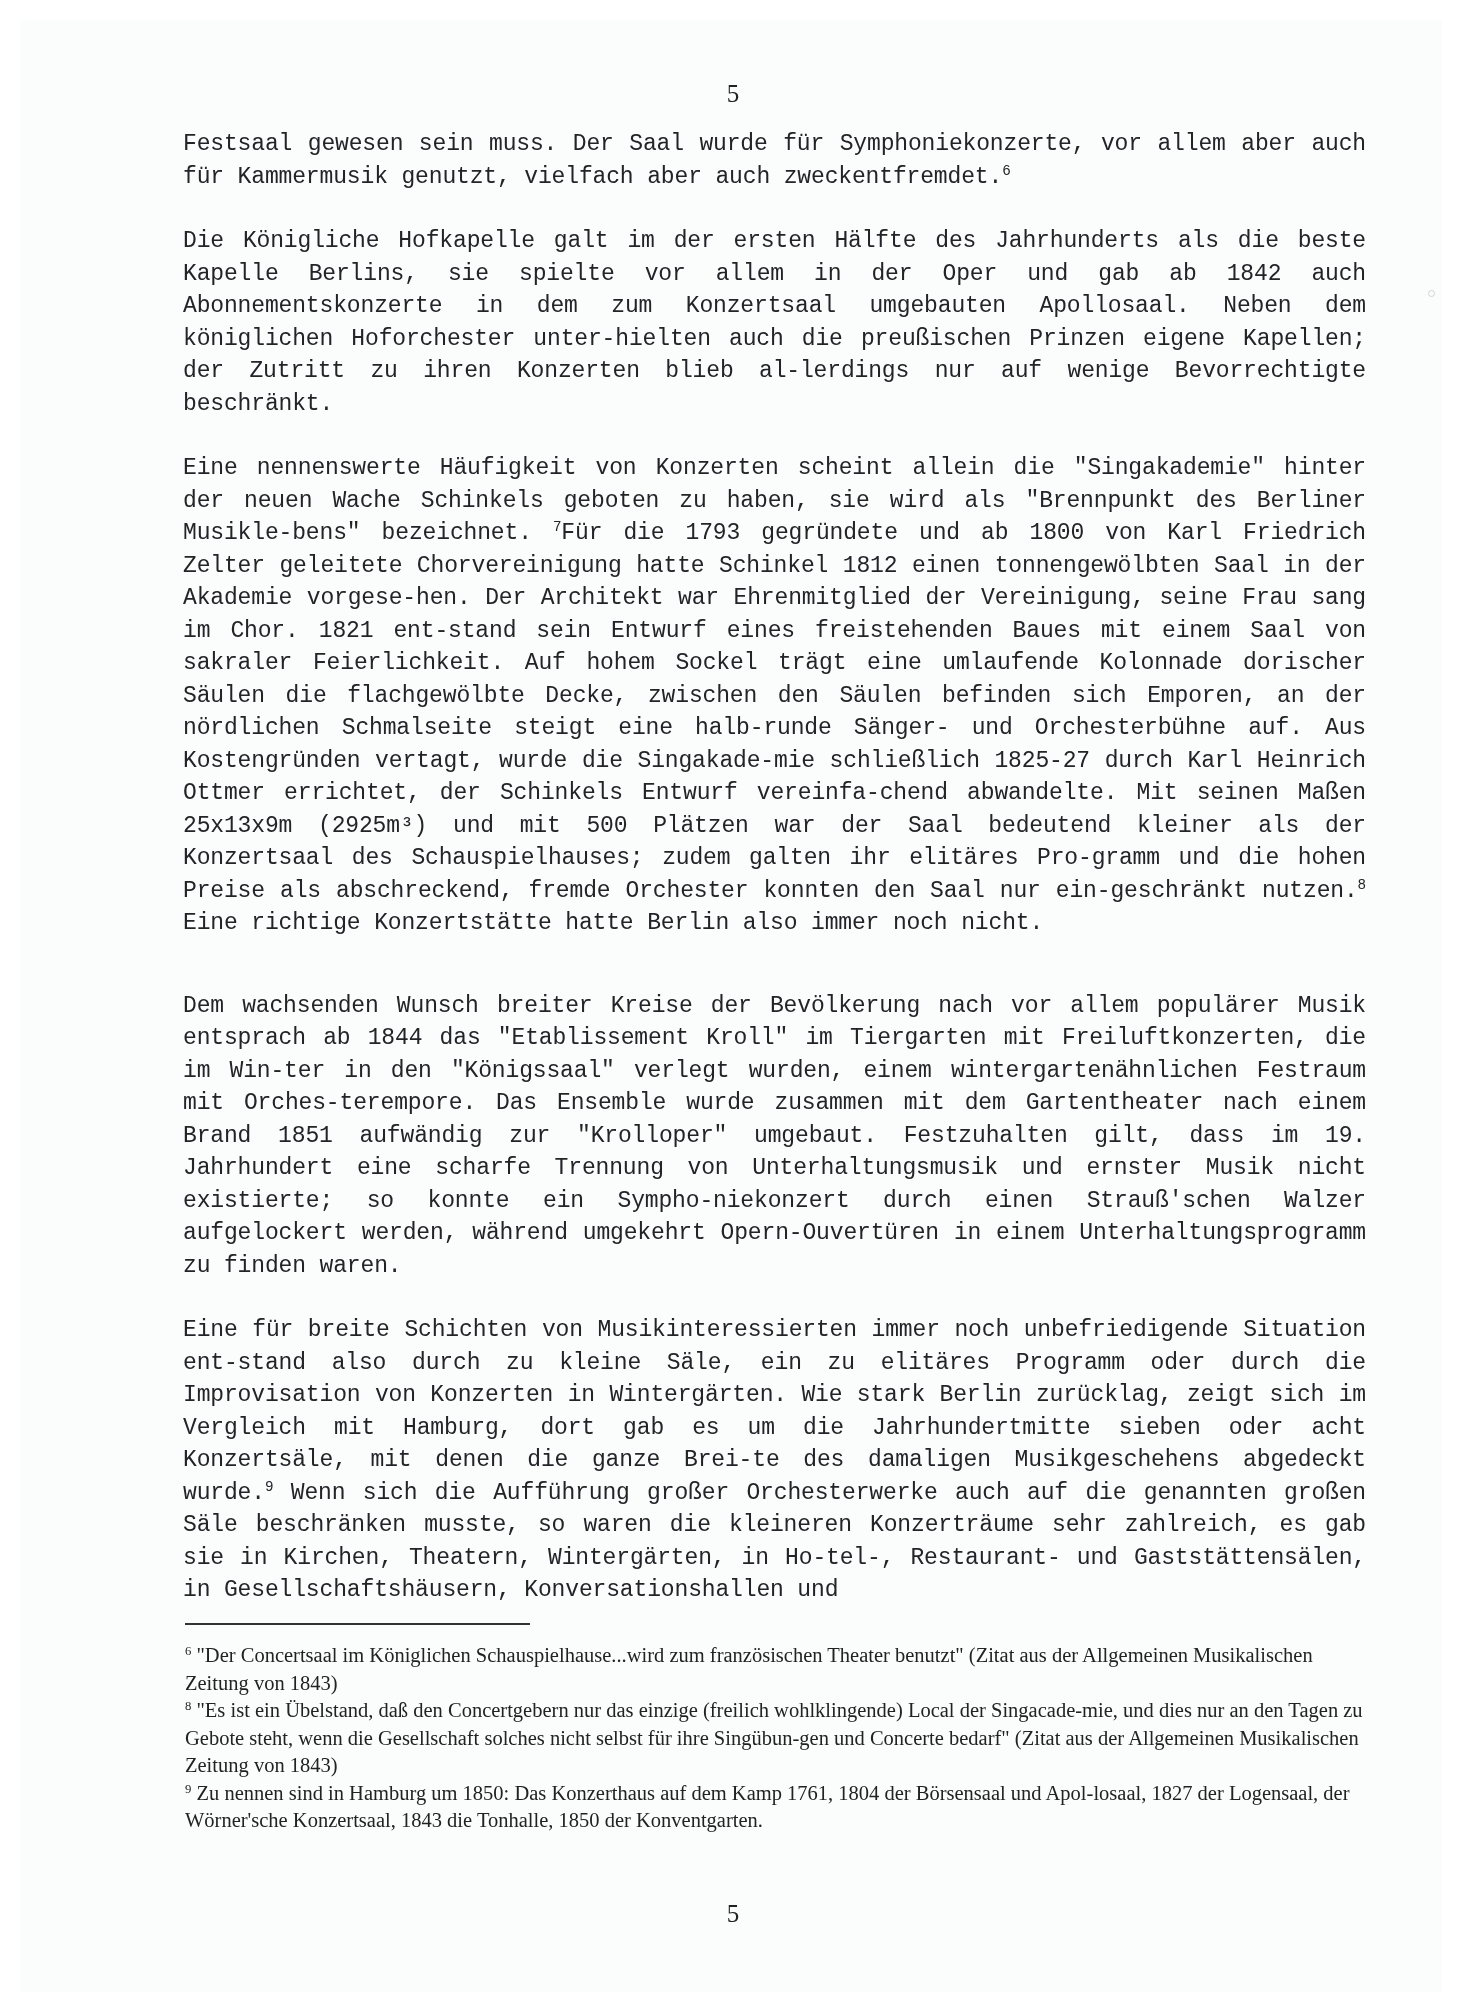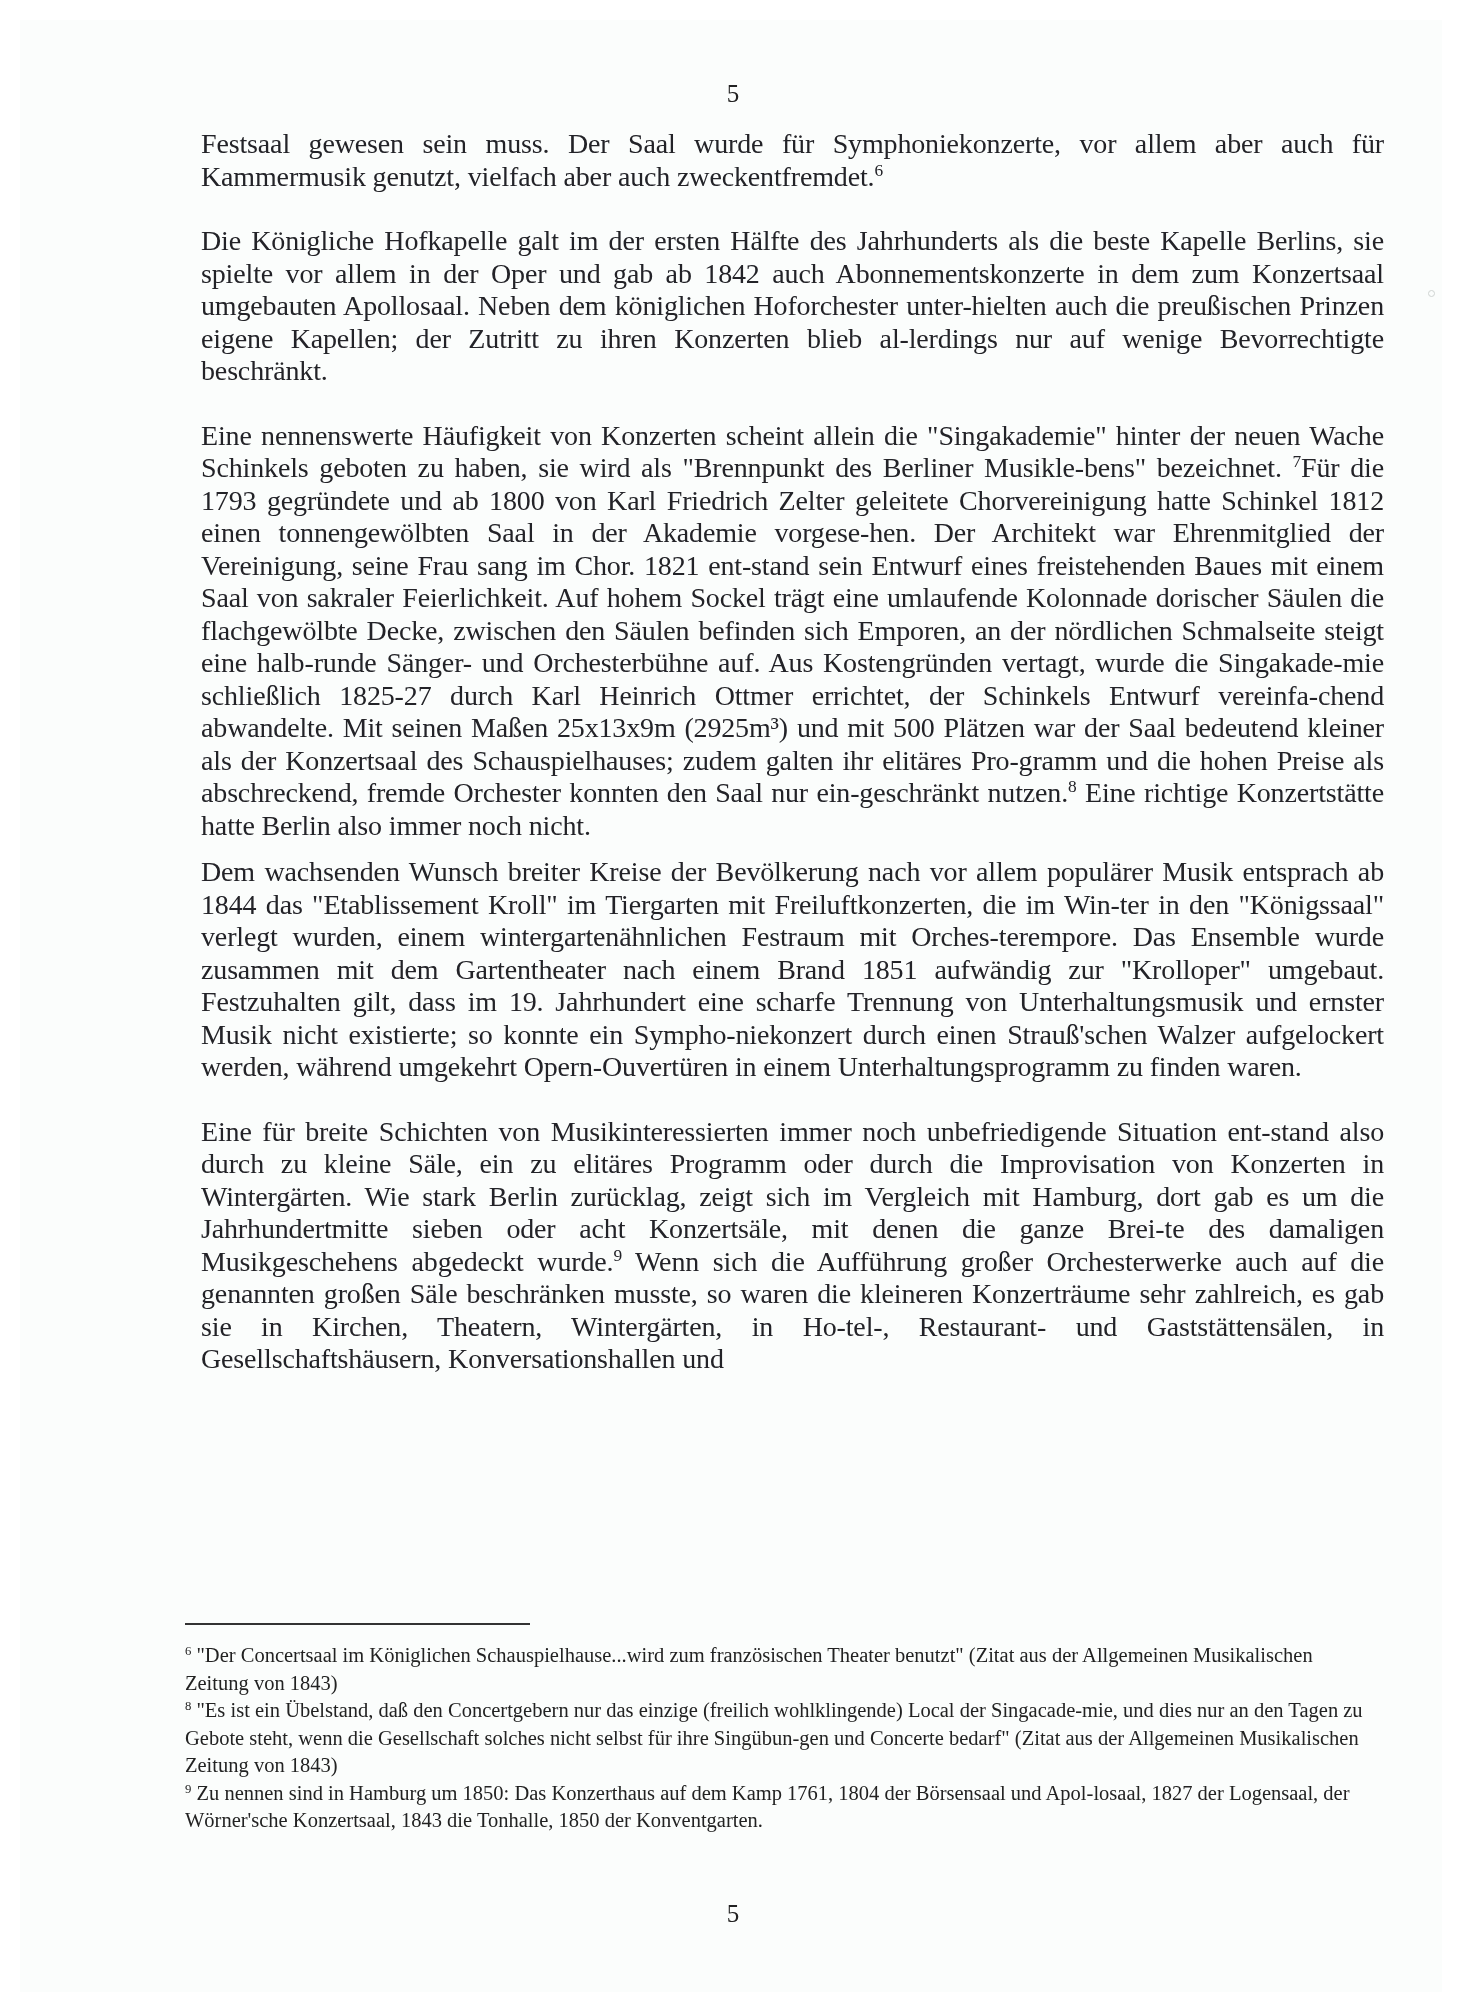--- a/index.html
+++ b/index.html
@@ -18,34 +18,34 @@
   .header-page-number {
     position: absolute;
     top: 80px; left: 0; width: 1466px;
     text-align: center;
     font-family: "Liberation Serif", serif;
     font-size: 25px;
     color: #222;
   }
   .body-text {
     position: absolute;
-    left: 201px; top: 128px;
+    left: 183px; top: 128px;
     width: 1183px;
-    font-family: Liberation Serif, serif;
-    font-size: 28px;
+    font-family: Liberation Mono, monospace;
+    font-size: 23px;
     line-height: 32.5px;
     color: #232328;
     text-align: justify;
     letter-spacing: -0.15px;
   }
   .body-text p {
     margin: 0 0 32px 0;
     hyphens: none;
   }
-  .body-text p:nth-child(3) { margin-bottom: 14px; }
+  .body-text p:nth-child(3) { margin-bottom: 50px; }
   sup { font-size: 0.62em; vertical-align: 0; position: relative; top: -0.55em; line-height: 0; }
   .footnote-rule {
     position: absolute;
     left: 185px; top: 1623px;
     width: 345px; height: 0;
     border-top: 2px solid #333;
   }
   .footnotes {
     position: absolute;
     left: 185px; top: 1642px;

